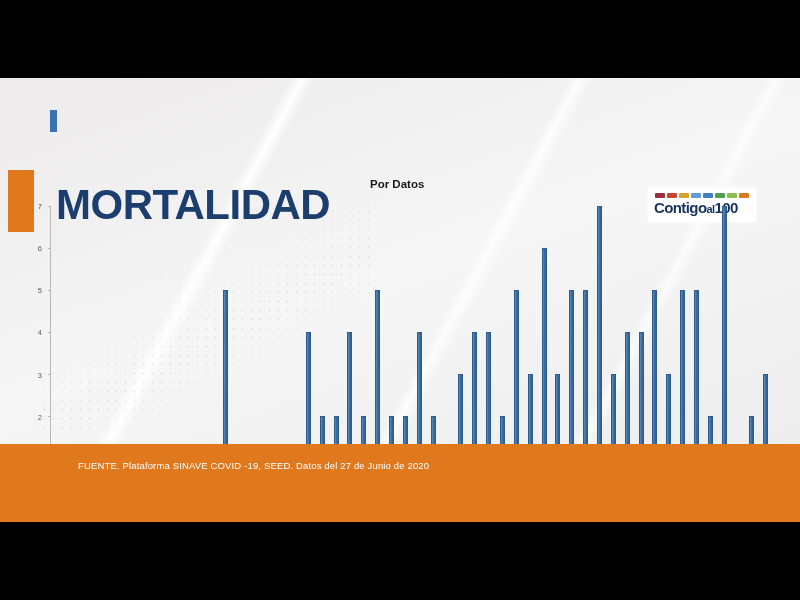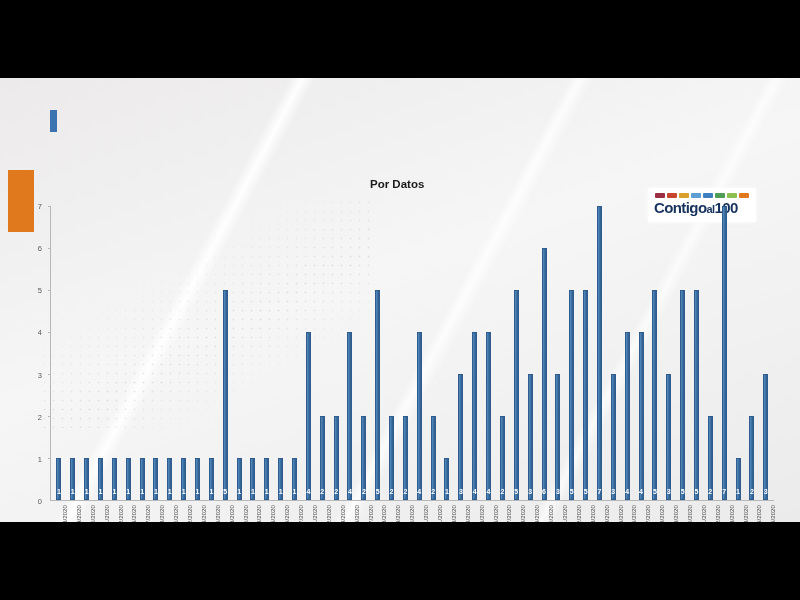--- a/index.html
+++ b/index.html
@@ -209,20 +209,21 @@
 </head>
 <body>
 
 <div class="slide-frame">
   <div class="slide">
     <div class="slide-texture"></div>
     <div class="dot-field"></div>
 
     <div class="accent-block"></div>
 
+    <div class="title">MORTALIDAD</div>
     <div class="subtitle">Por Datos</div>
 
     <div class="logo">
       <div class="logo-bars">
           <span style="background: rgb(155, 47, 67);"></span>
           <span style="background: rgb(200, 69, 46);"></span>
           <span style="background: rgb(217, 160, 43);"></span>
           <span style="background: rgb(93, 159, 212);"></span>
           <span style="background: rgb(63, 127, 191);"></span>
           <span style="background: rgb(79, 158, 87);"></span>
@@ -670,14 +671,17 @@
           </div>
           <div class="x-slot">
             <div class="x-label">6/25/2020</div>
           </div>
           <div class="x-slot">
             <div class="x-label">6/26/2020</div>
           </div>
         </div>
     </div>
 
+    <div class="footer-band">
+      <div class="footer-text">FUENTE. Plataforma SINAVE COVID -19, SEED. Datos del 27 de Junio de 2020</div>
+    </div>
   </div>
 </div>
 
 </body></html>

